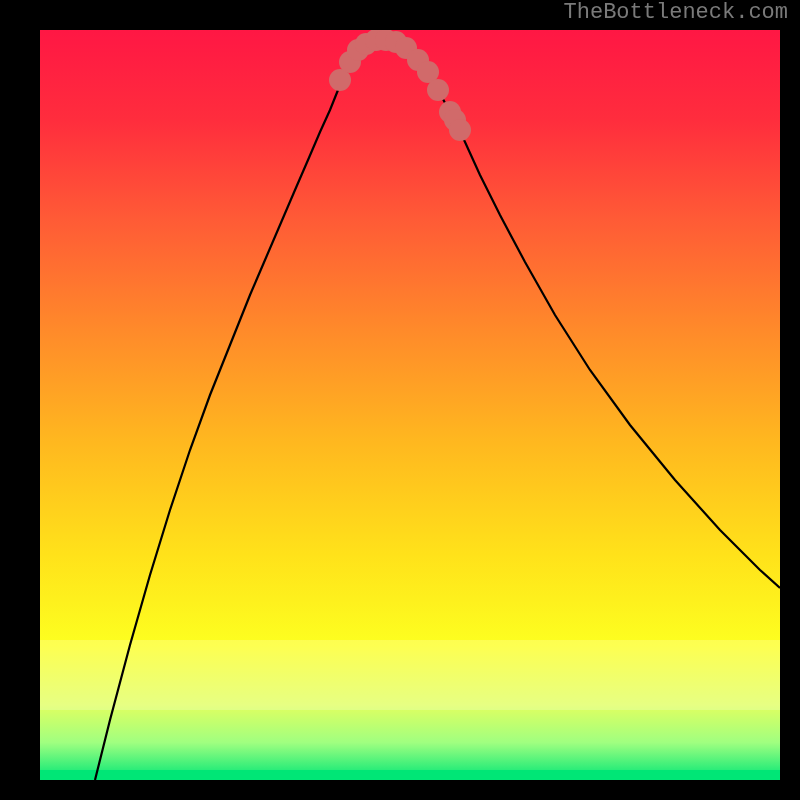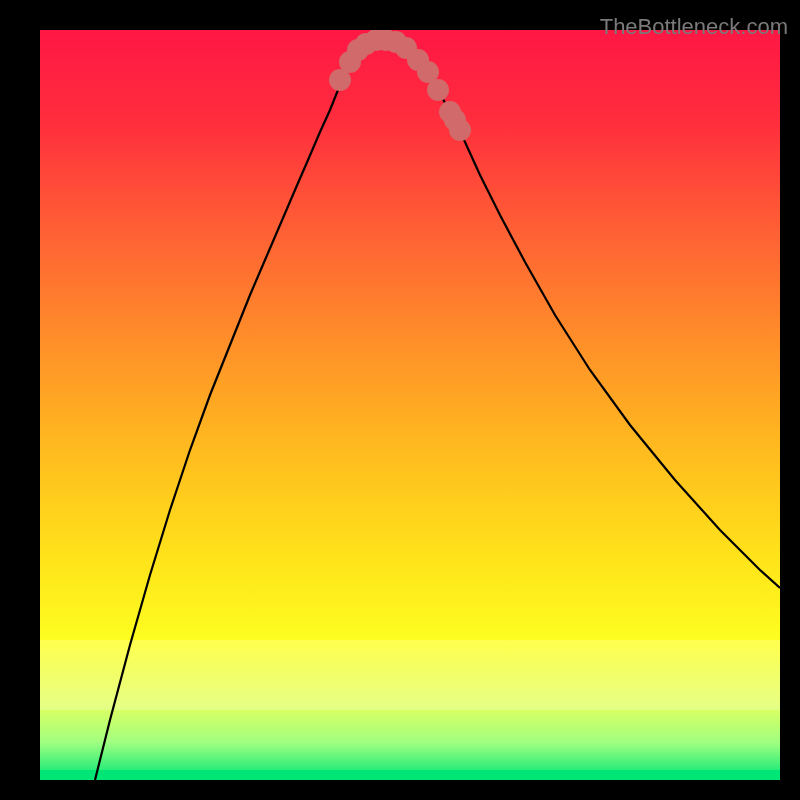--- a/index.html
+++ b/index.html
@@ -6,23 +6,23 @@
     margin: 0;
     padding: 0;
     width: 800px;
     height: 800px;
     background: #000;
     position: relative;
     overflow: hidden;
   }
   .watermark {
     position: absolute;
-    top: 14px;
+    top: 0;
     right: 12px;
-    font-family: Liberation Sans, sans-serif;
+    font-family: Liberation Mono, monospace;
     font-size: 22px;
     color: #7a7a7a;
     font-weight: 500;
     z-index: 10;
   }
   .plot-area {
     position: absolute;
     left: 40px;
     top: 30px;
     width: 740px;

